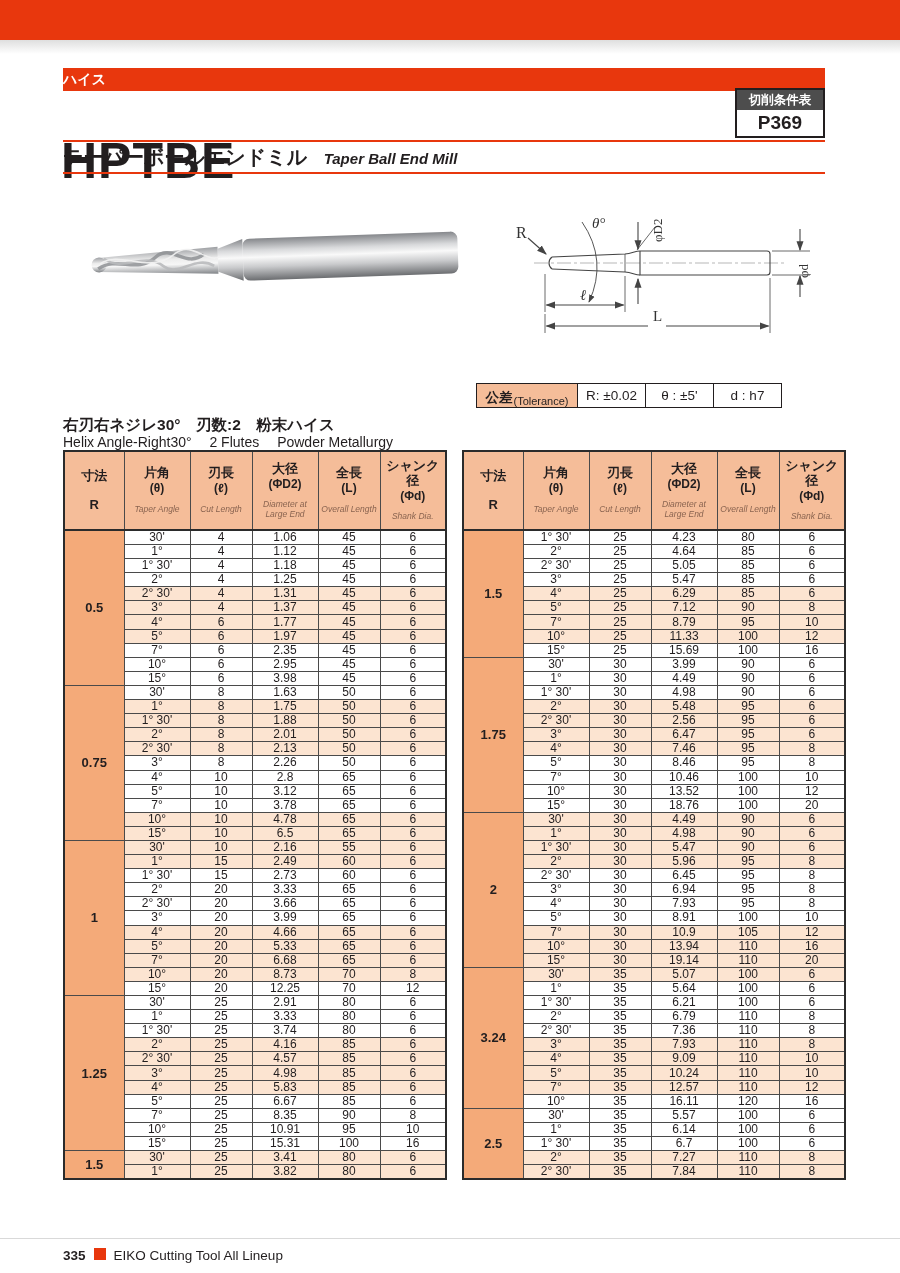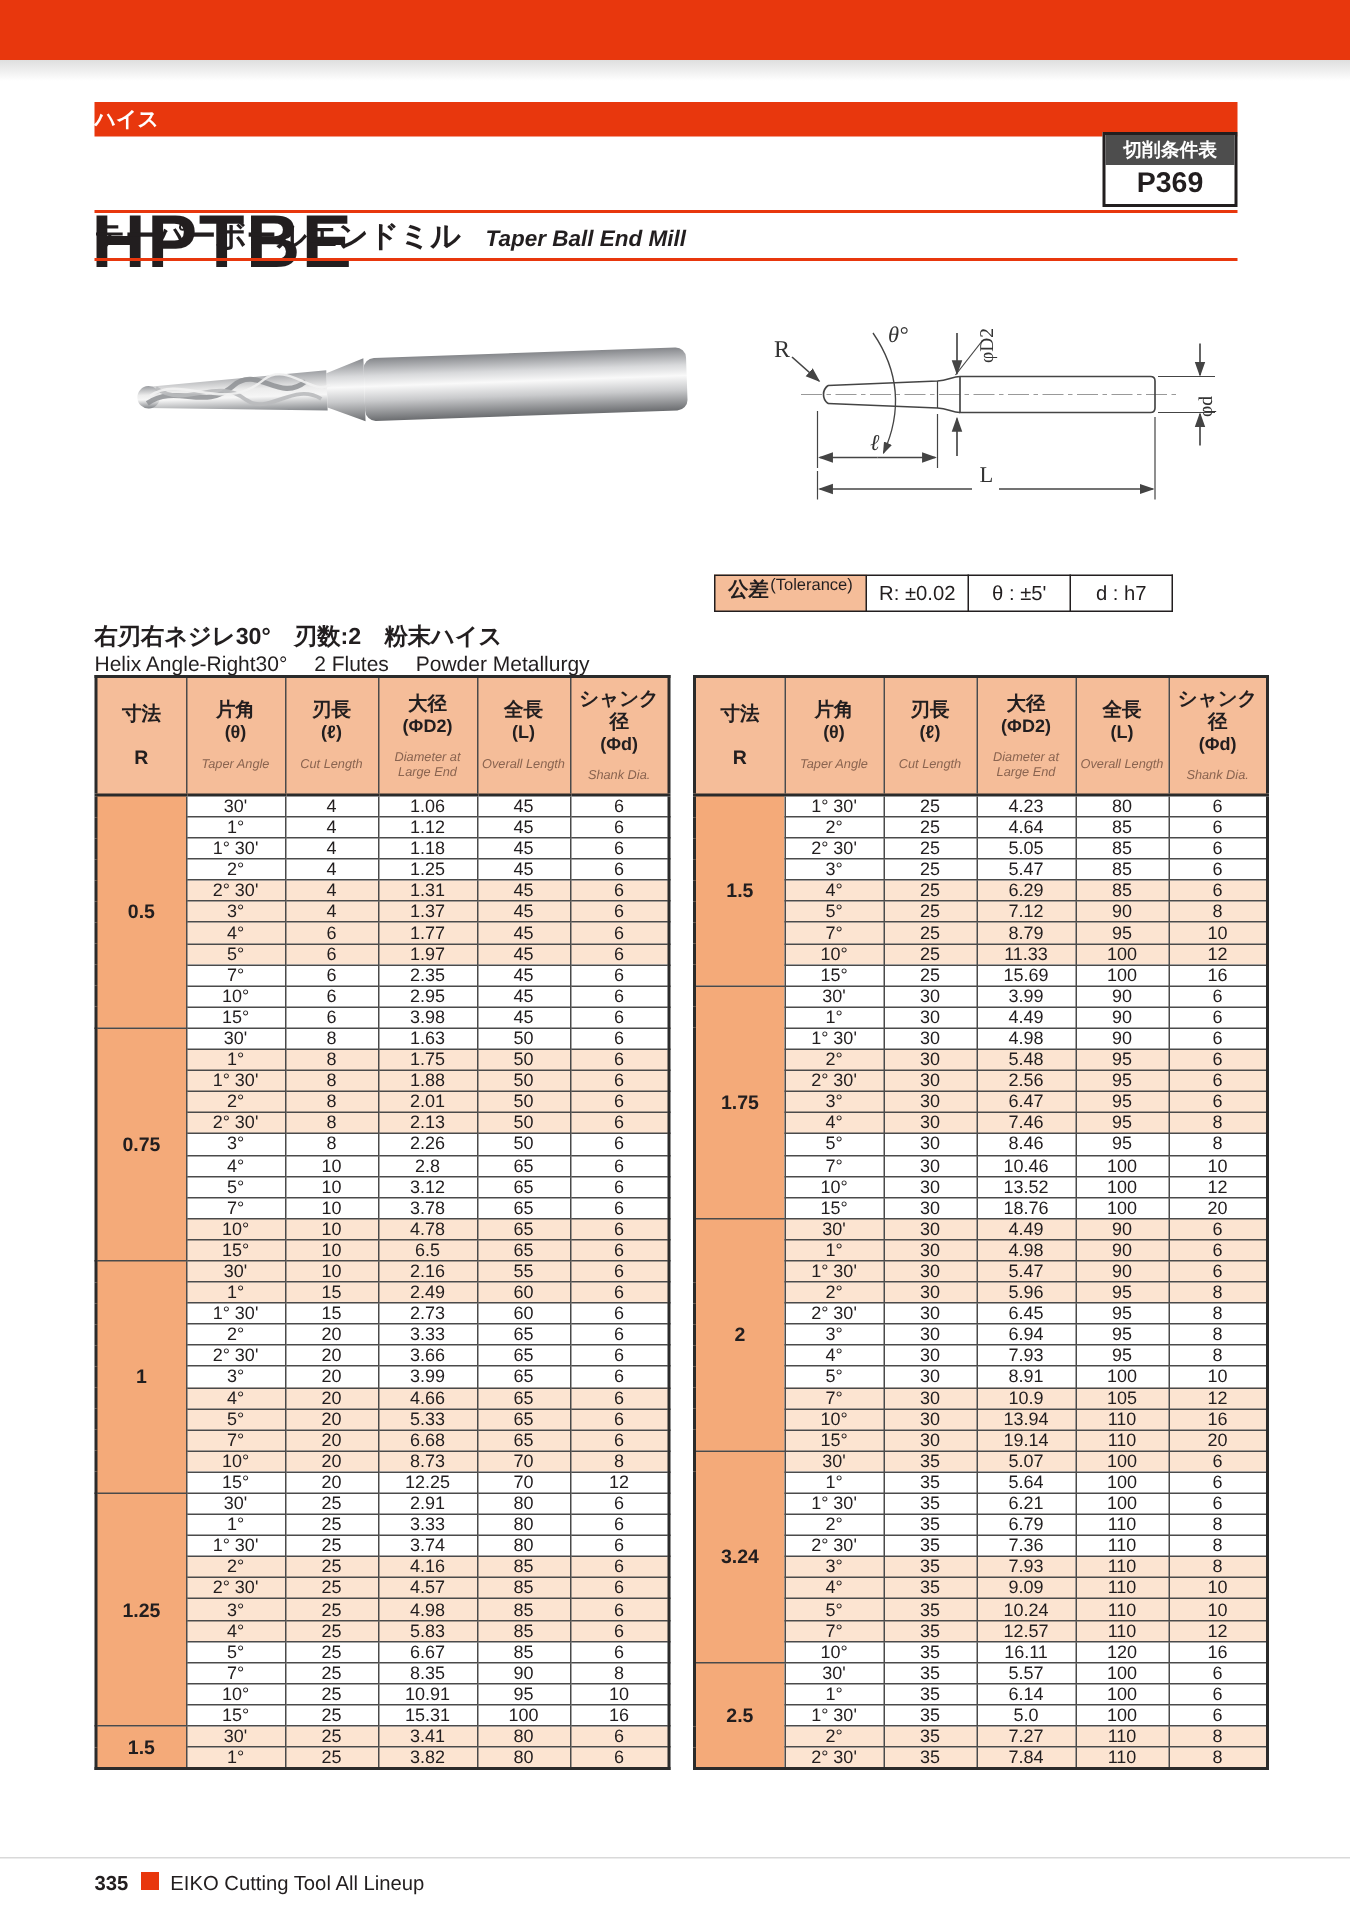--- a/index.html
+++ b/index.html
@@ -30,21 +30,21 @@
   .subtitle-row { position:absolute; left:63px; top:144px; width:660px; }
   .sub-jp { font-size:20px; font-weight:bold; }
   .sub-en { font-size:15px; font-style:italic; font-weight:bold; margin-left:12px;margin-top:25px; }
 
   .photo { position:absolute; left:68px; top:200px; }
   .diagram { position:absolute; left:488px; top:192px; }
   .diagram text { font-family:"Liberation Serif", serif; fill:#333; }
 
   .tolerance { position:absolute; left:476px; top:383px; display:flex; height:25px; font-size:13.5px; }
   .tol-label { width:102px; background:#f5bd99; border:1.5px solid #221e1f; display:flex;
-    align-items:flex-start; justify-content:center; gap:1px; }
+    align-items:flex-end; justify-content:center; gap:1px; }
   .tol-label .jp { font-weight:bold; font-size:13.5px; }
   .tol-label .en { font-size:11px; }
   .tol-cell { width:68px; border:1.5px solid #221e1f; border-left:none; background:#fff;
     display:flex; align-items:center; justify-content:center; }
 
   .spec-note { position:absolute; left:63px; top:416px; line-height:1.15; }
   .spec-note .jp { font-size:15.5px; font-weight:bold; }
   .spec-note .en { font-size:14px; }
 
   table.spec { position:absolute; top:450px; border-collapse:collapse; table-layout:fixed;
@@ -898,21 +898,21 @@
         <tr>
           <td>1°</td>
           <td>35</td>
           <td>6.14</td>
           <td>100</td>
           <td>6</td>
         </tr>
         <tr>
           <td>1° 30'</td>
           <td>35</td>
-          <td>5.0</td>
+          <td>6.7</td>
           <td>100</td>
           <td>6</td>
         </tr>
         <tr class="shade">
           <td>2°</td>
           <td>35</td>
           <td>7.27</td>
           <td>110</td>
           <td>8</td>
         </tr>

